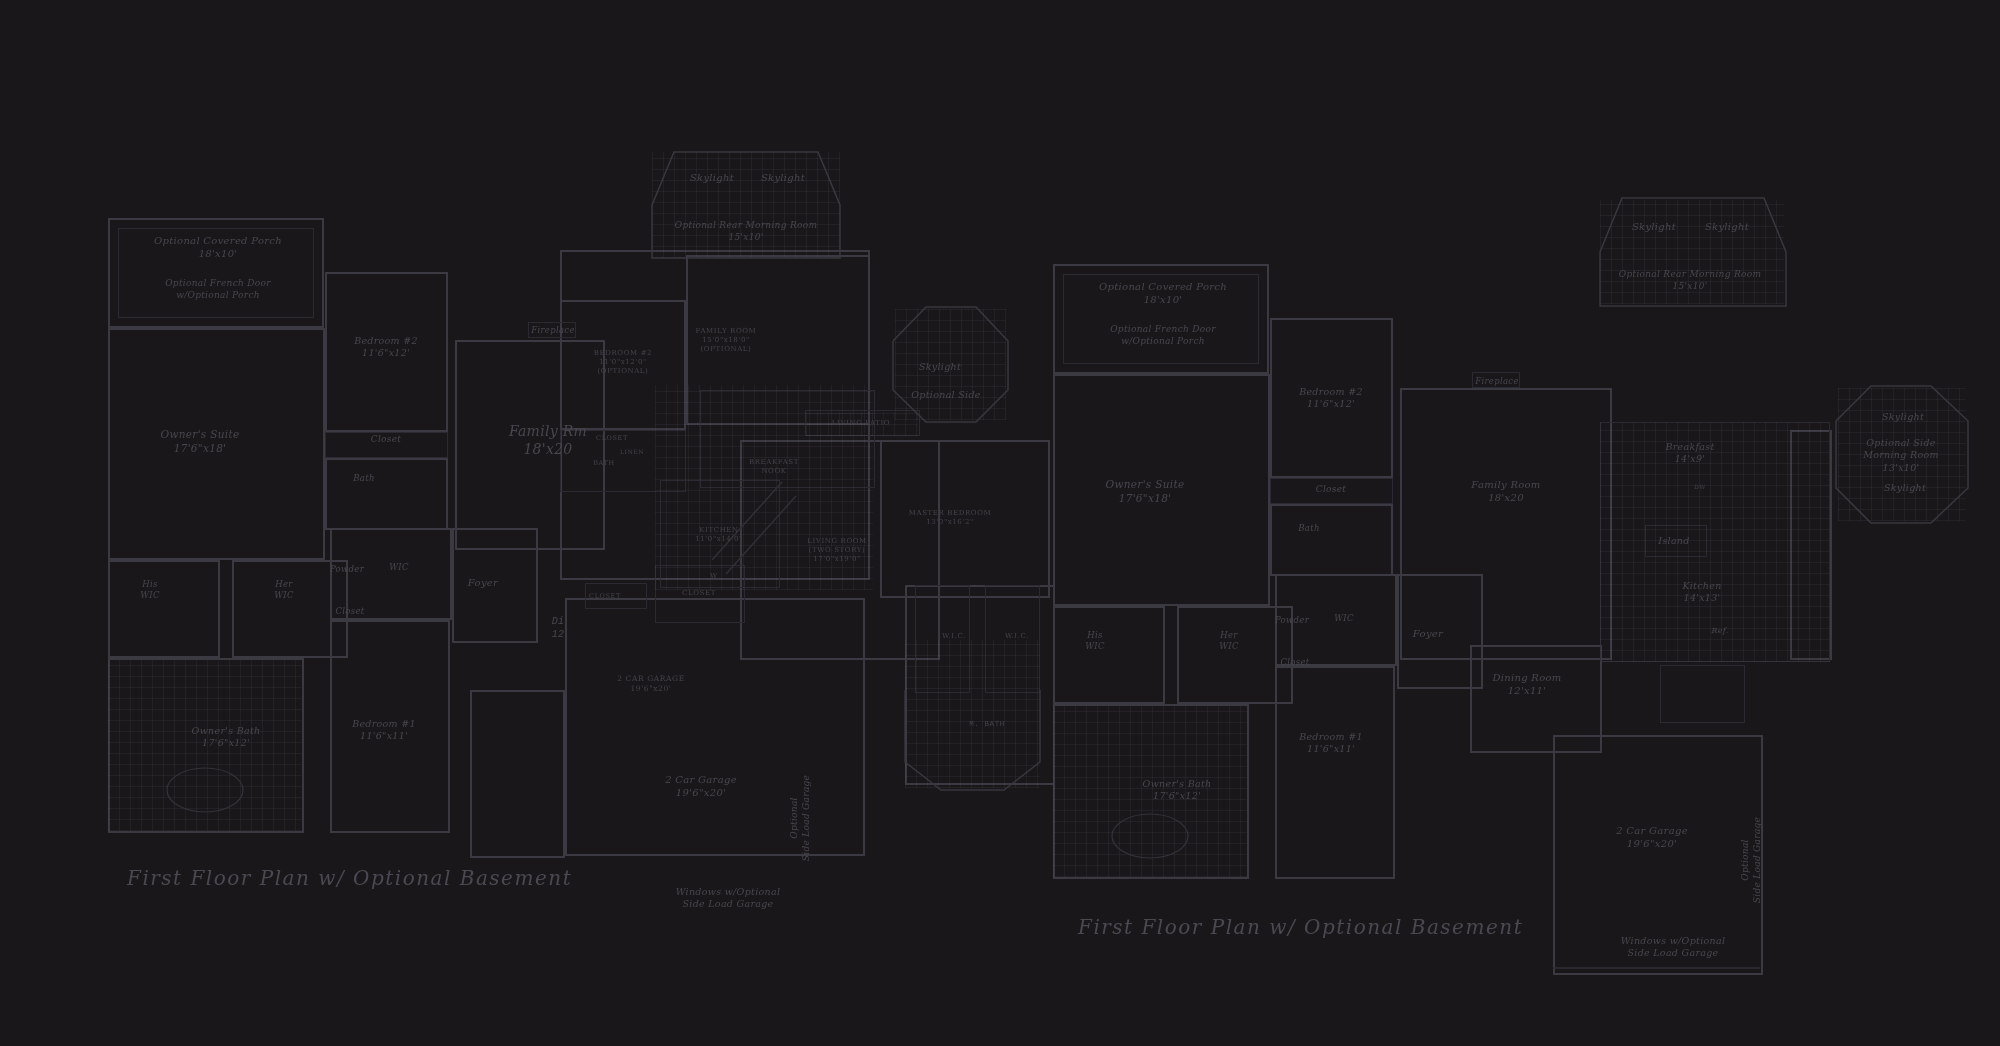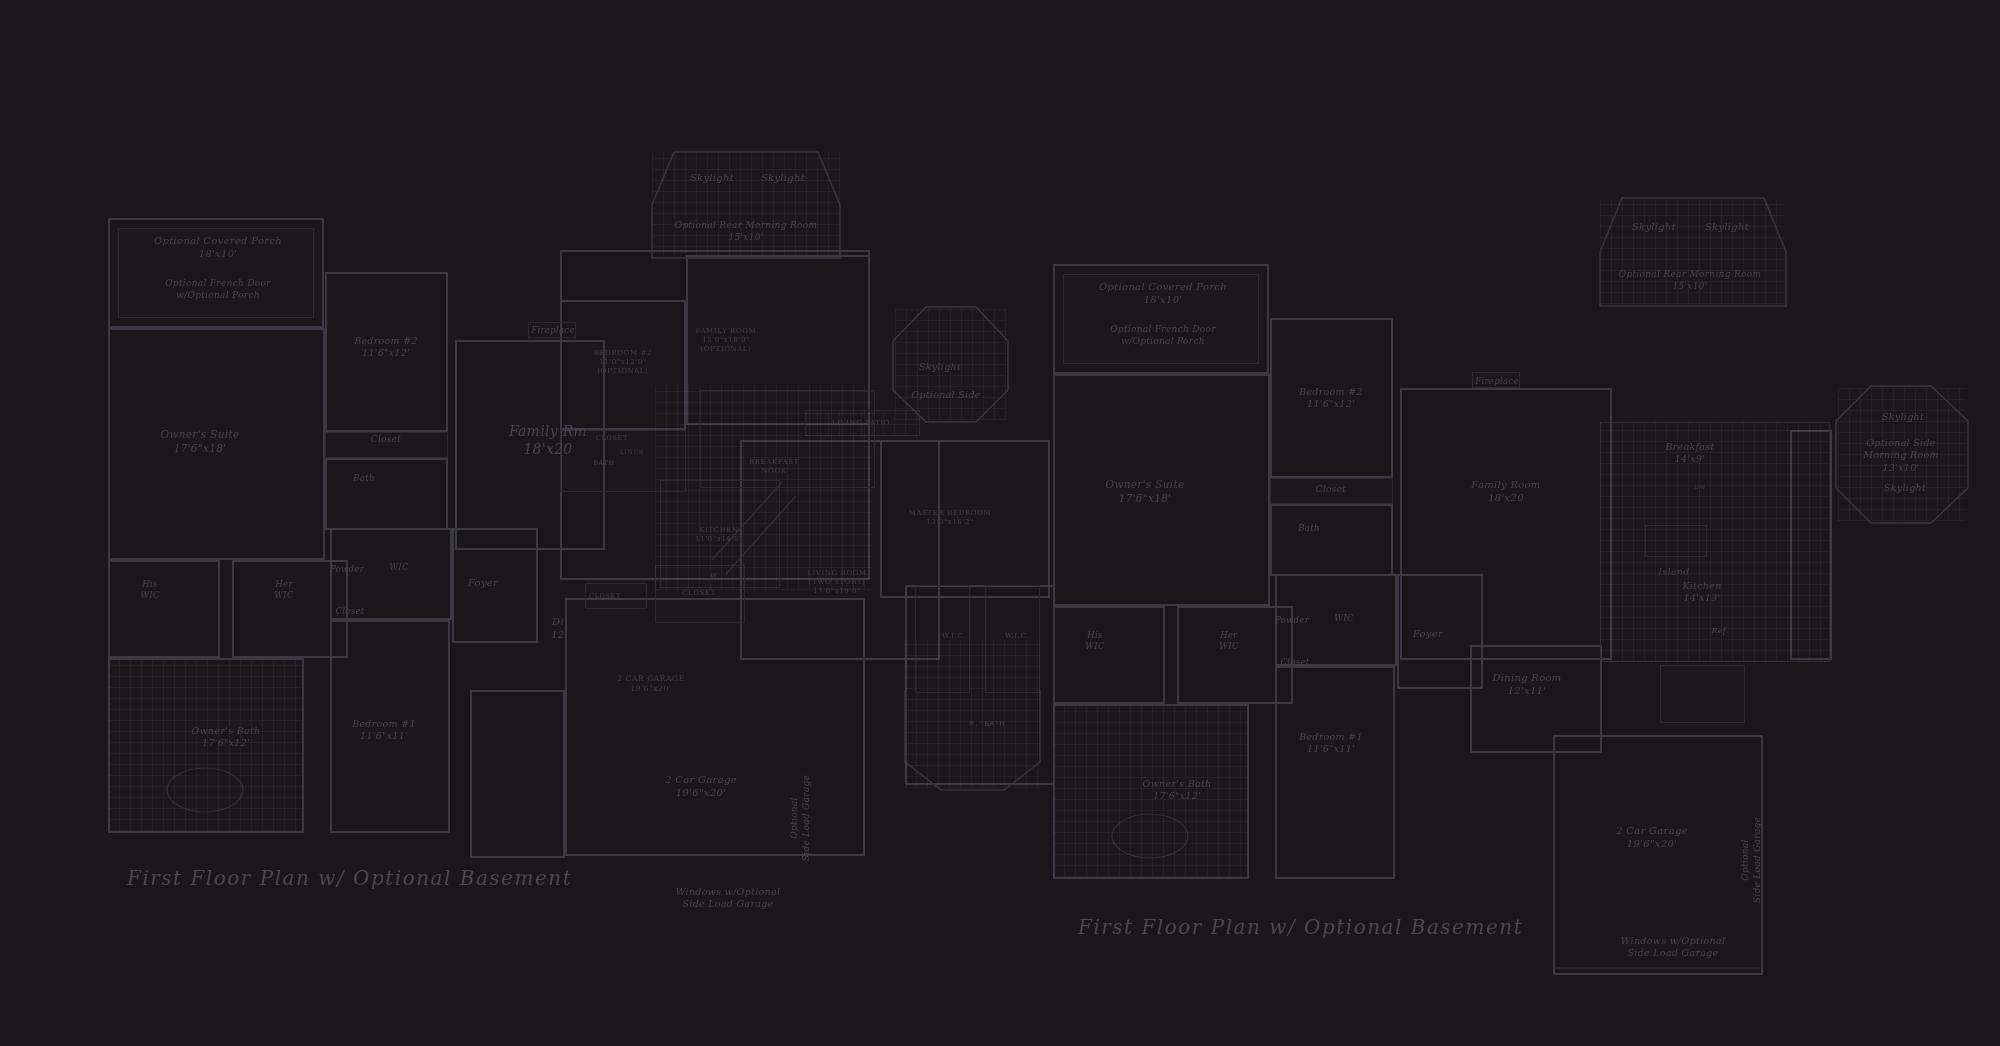--- a/index.html
+++ b/index.html
@@ -118,21 +118,21 @@
     <div class="lbl" style="left: 200px; top: 442px; font-size: 10.5px;">Owner's Suite
 17'6"x18'</div>
     <div class="lbl" style="left: 150px; top: 590px; font-size: 8.5px;">His
 WIC</div>
     <div class="lbl" style="left: 284px; top: 590px; font-size: 8.5px;">Her
 WIC</div>
     <div class="lbl" style="left: 347px; top: 570px; font-size: 8.5px;">Powder</div>
     <div class="lbl" style="left: 399px; top: 568px; font-size: 8.5px;">WIC</div>
     <div class="lbl" style="left: 350px; top: 612px; font-size: 8.5px;">Closet</div>
     <div class="lbl" style="left: 483px; top: 582px; font-size: 10px;">Foyer</div>
-    <div class="lbl" style="left: 558px; top: 628px; font-size: 10px;">Di
+    <div class="lbl" style="left: 558px; top: 628px; font-size: 10px; font-family: Liberation Mono, monospace;">Di
 12</div>
     <div class="lbl" style="left: 384px; top: 730px; font-size: 9.5px;">Bedroom #1
 11'6"x11'</div>
     <div class="lbl" style="left: 226px; top: 737px; font-size: 9.5px;">Owner's Bath
 17'6"x12'</div>
     <div class="lbl" style="left: 712px; top: 177px; font-size: 10px;">Skylight</div>
     <div class="lbl" style="left: 783px; top: 177px; font-size: 10px;">Skylight</div>
     <div class="lbl" style="left: 746px; top: 232px; font-size: 9px;">Optional Rear Morning Room
 15'x10'</div>
     <div class="lbl" style="left: 553px; top: 331px; font-size: 8.5px;">Fireplace</div>
@@ -153,21 +153,21 @@
     <div class="lbl c" style="left: 726px; top: 341px; font-size: 7px;">FAMILY ROOM
 15'0"x18'0"
 (OPTIONAL)</div>
     <div class="lbl c" style="left: 612px; top: 438px; font-size: 6.5px;">CLOSET</div>
     <div class="lbl c" style="left: 632px; top: 452px; font-size: 6px;">LINEN</div>
     <div class="lbl c" style="left: 604px; top: 463px; font-size: 6.5px;">BATH</div>
     <div class="lbl c" style="left: 774px; top: 467px; font-size: 7px;">BREAKFAST
 NOOK</div>
     <div class="lbl c" style="left: 719px; top: 535px; font-size: 7px;">KITCHEN
 11'0"x14'0"</div>
-    <div class="lbl c" style="left: 837px; top: 583px; font-size: 7px;">LIVING ROOM
+    <div class="lbl c" style="left: 837px; top: 551px; font-size: 7px;">LIVING ROOM
 (TWO STORY)
 17'0"x19'0"</div>
     <div class="lbl c" style="left: 950px; top: 518px; font-size: 7px;">MASTER BEDROOM
 13'0"x16'2"</div>
     <div class="lbl c" style="left: 861px; top: 424px; font-size: 7px;">LIVING PATIO</div>
     <div class="lbl c" style="left: 699px; top: 594px; font-size: 7px;">CLOSET</div>
     <div class="lbl c" style="left: 605px; top: 596px; font-size: 6.5px;">CLOSET</div>
     <div class="lbl c" style="left: 651px; top: 684px; font-size: 7.5px;">2 CAR GARAGE
 19'6"x20'</div>
     <div class="lbl c" style="left: 954px; top: 637px; font-size: 7px;">W.I.C.</div>
@@ -200,21 +200,21 @@
     <div class="lbl" style="left: 1654px; top: 226px; font-size: 10px;">Skylight</div>
     <div class="lbl" style="left: 1727px; top: 226px; font-size: 10px;">Skylight</div>
     <div class="lbl" style="left: 1690px; top: 281px; font-size: 9px;">Optional Rear Morning Room
 15'x10'</div>
     <div class="lbl" style="left: 1497px; top: 382px; font-size: 8.5px;">Fireplace</div>
     <div class="lbl" style="left: 1506px; top: 491px; font-size: 10px;">Family Room
 18'x20</div>
     <div class="lbl" style="left: 1690px; top: 453px; font-size: 9.5px;">Breakfast
 14'x9'</div>
     <div class="lbl c" style="left: 1700px; top: 487px; font-size: 6px;">DW</div>
-    <div class="lbl" style="left: 1674px; top: 541px; font-size: 9.5px; margin-top: 31px;">Island</div>
+    <div class="lbl" style="left: 1674px; top: 541px; font-size: 9.5px;">Island</div>
     <div class="lbl" style="left: 1702px; top: 592px; font-size: 9.5px;">Kitchen
 14'x13'</div>
     <div class="lbl" style="left: 1720px; top: 631px; font-size: 8px;">Ref.</div>
     <div class="lbl" style="left: 1903px; top: 417px; font-size: 9.5px;">Skylight</div>
     <div class="lbl" style="left: 1901px; top: 456px; font-size: 9.5px;">Optional Side
 Morning Room
 13'x10'</div>
     <div class="lbl" style="left: 1905px; top: 488px; font-size: 9.5px;">Skylight</div>
     <div class="lbl" style="left: 1652px; top: 837px; font-size: 10px;">2 Car Garage
 19'6"x20'</div>

